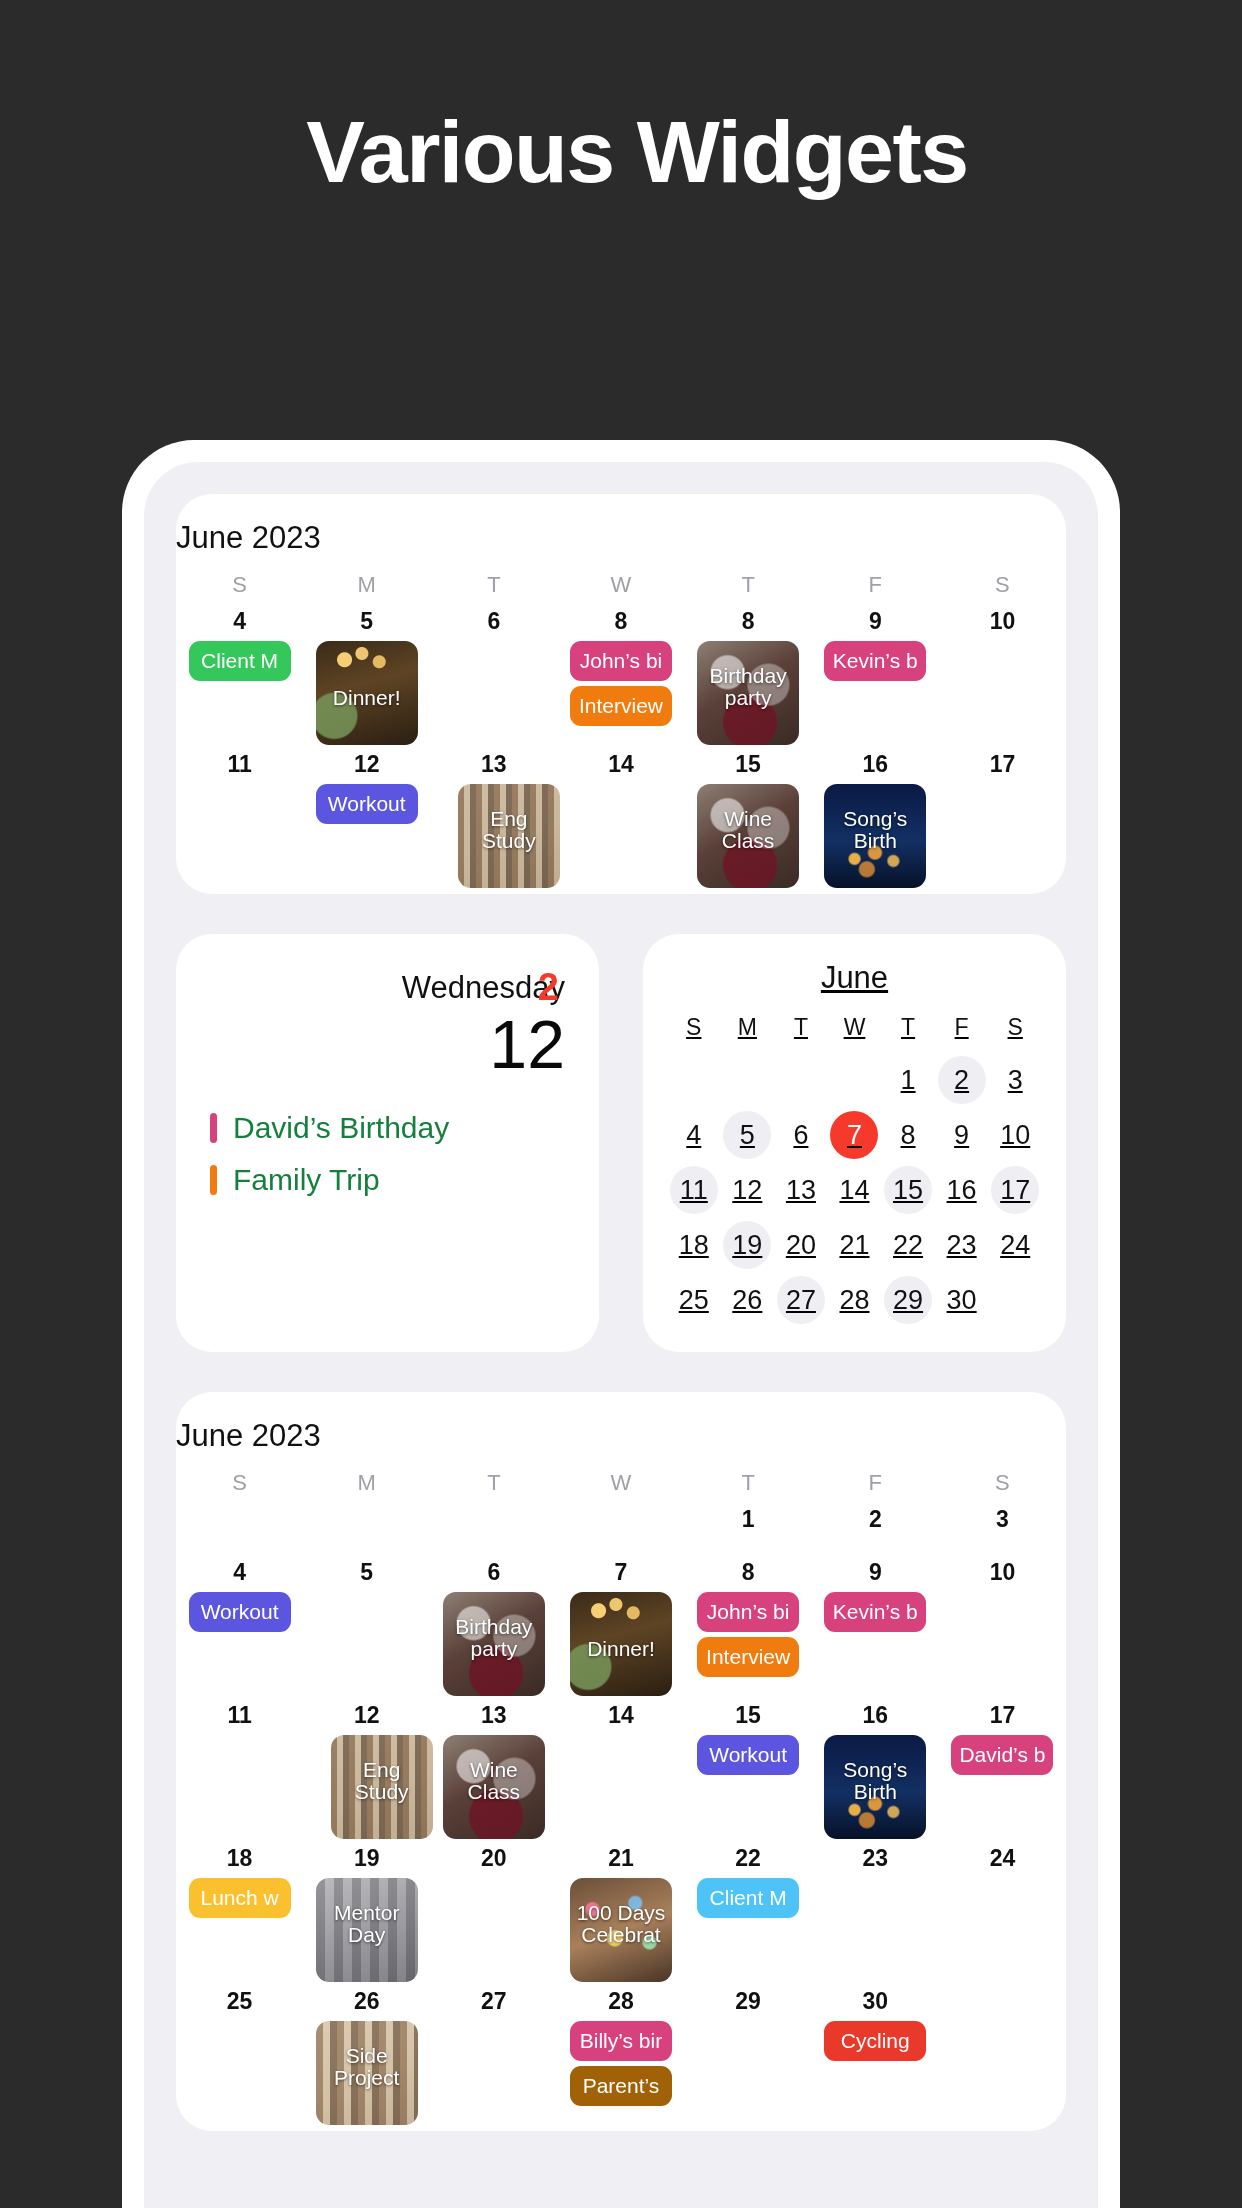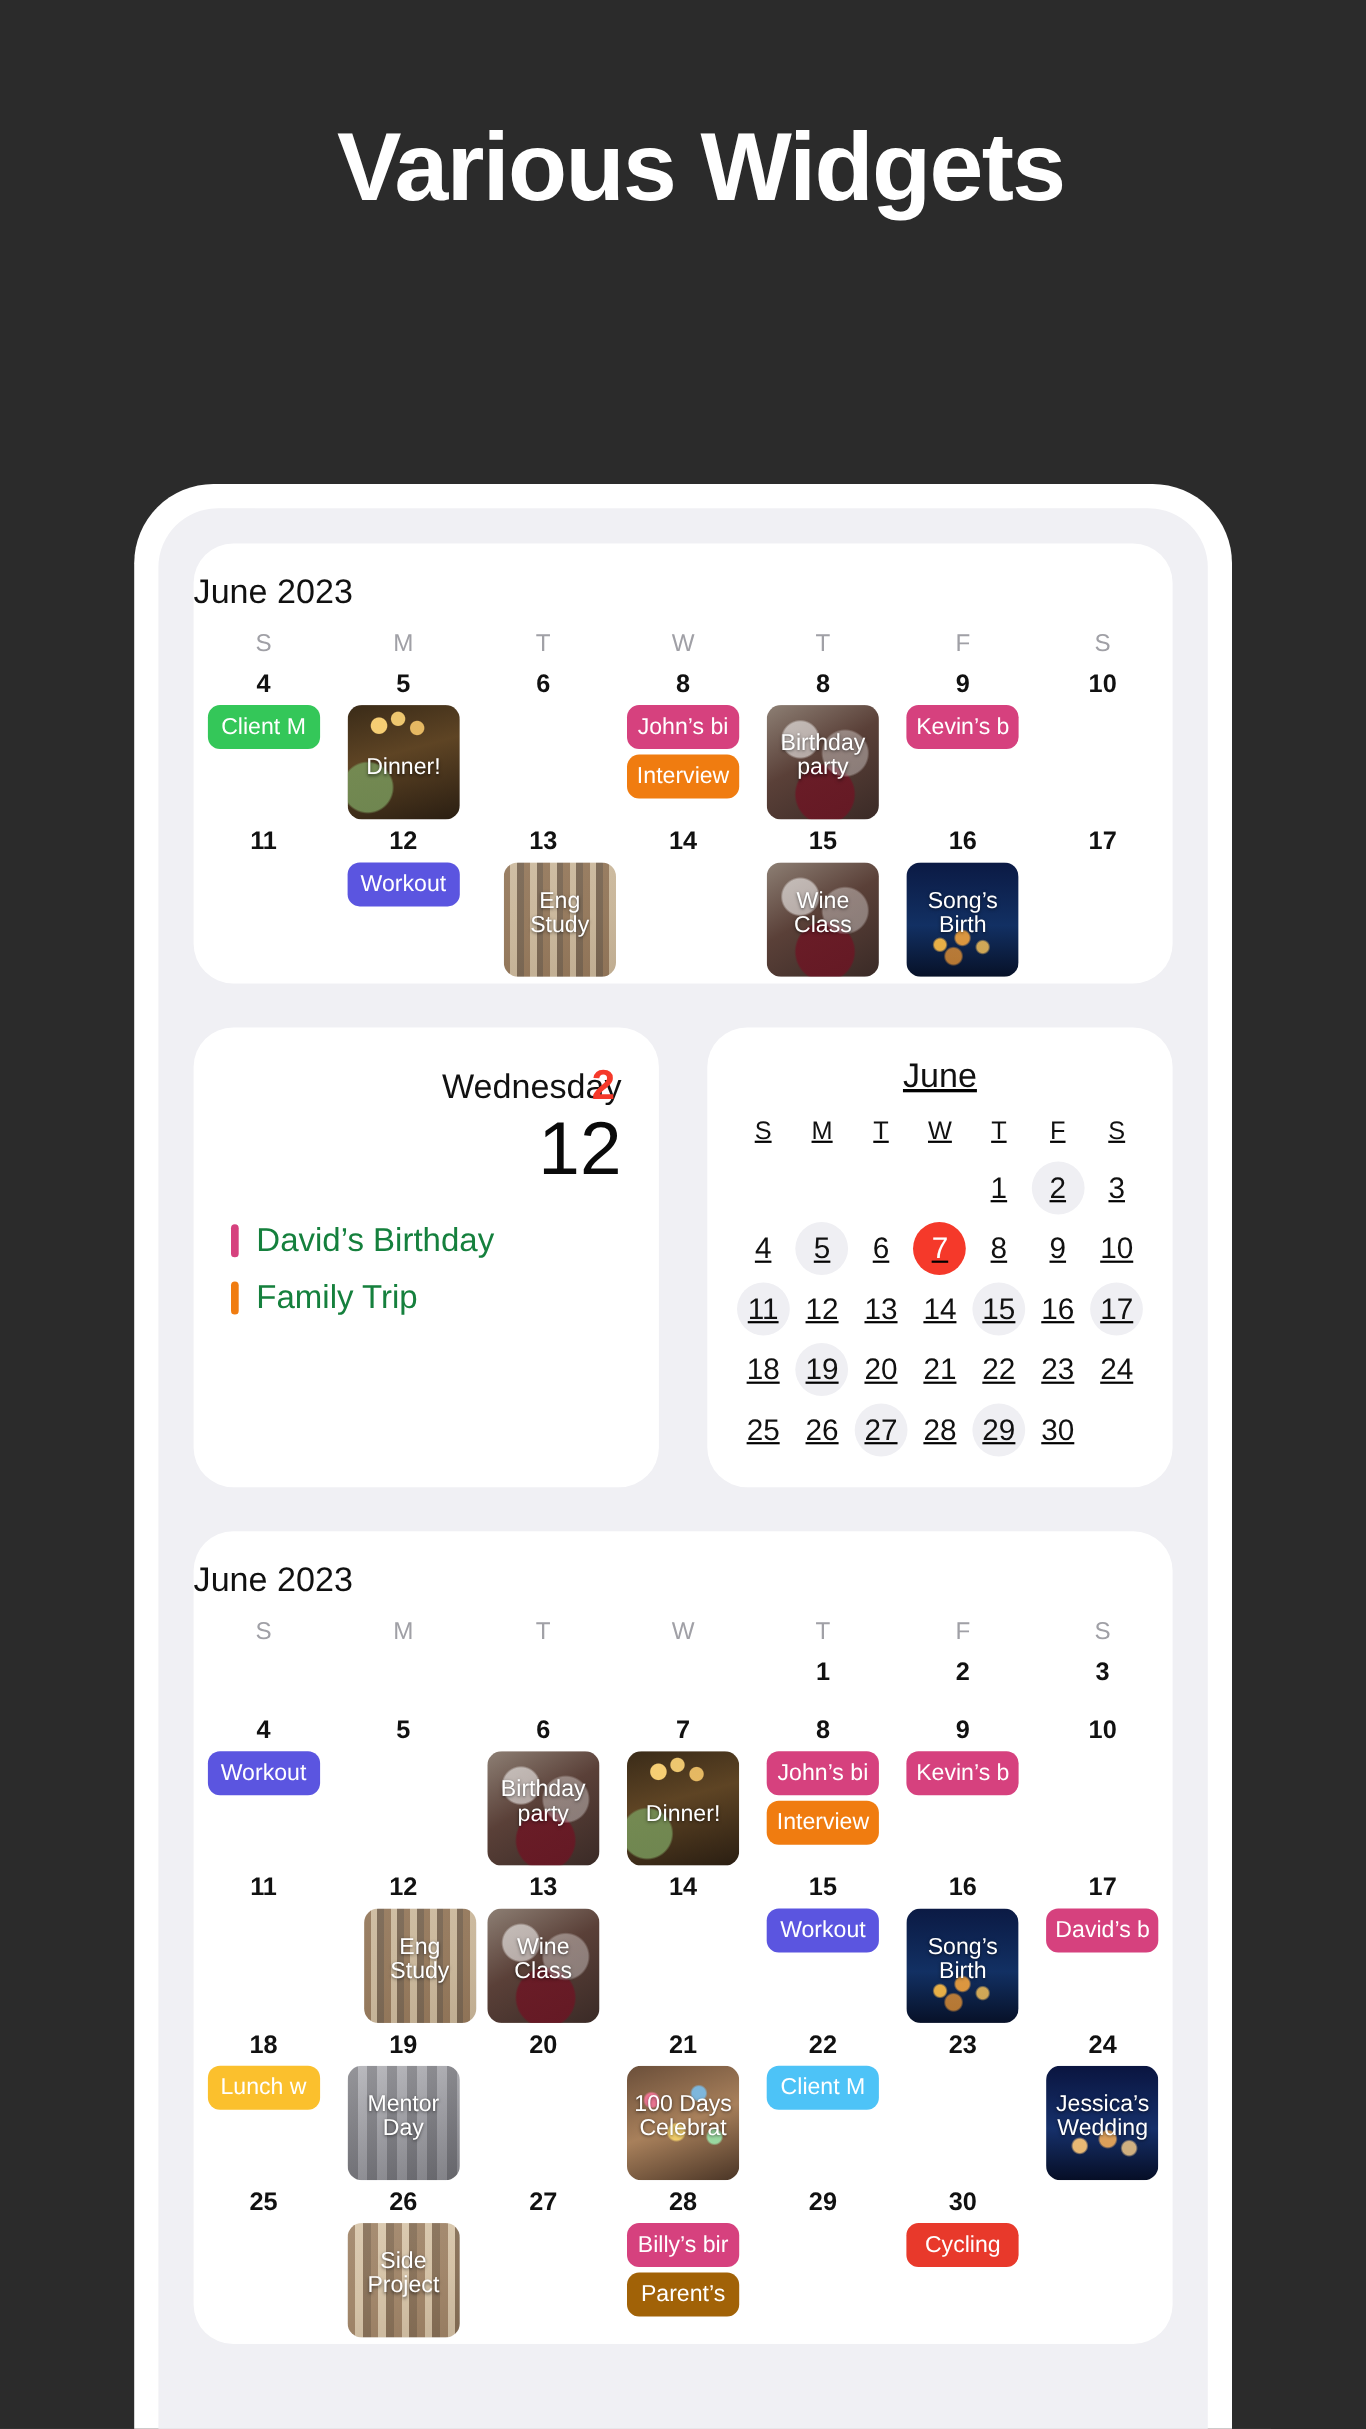--- a/index.html
+++ b/index.html
@@ -567,26 +567,20 @@
               <div class="cell">
                 <div class="photo tex-confetti mid">
                   <div class="ptext">100 Days
 Celebrat</div>
                 </div>
               </div>
               <div class="cell">
                 <div class="chip" style="background: rgb(77, 195, 247);">Client M</div>
               </div>
               <div class="cell"></div>
-              <div class="cell">
-                <div class="photo tex-wedding mid">
-                  <div class="ptext">Jessica’s
-Wedding</div>
-                </div>
-              </div>
             </div>
             <div class="day-row">
               <div class="daynum">25</div>
               <div class="daynum">26</div>
               <div class="daynum">27</div>
               <div class="daynum">28</div>
               <div class="daynum">29</div>
               <div class="daynum">30</div>
               <div class="daynum"></div>
             </div>

